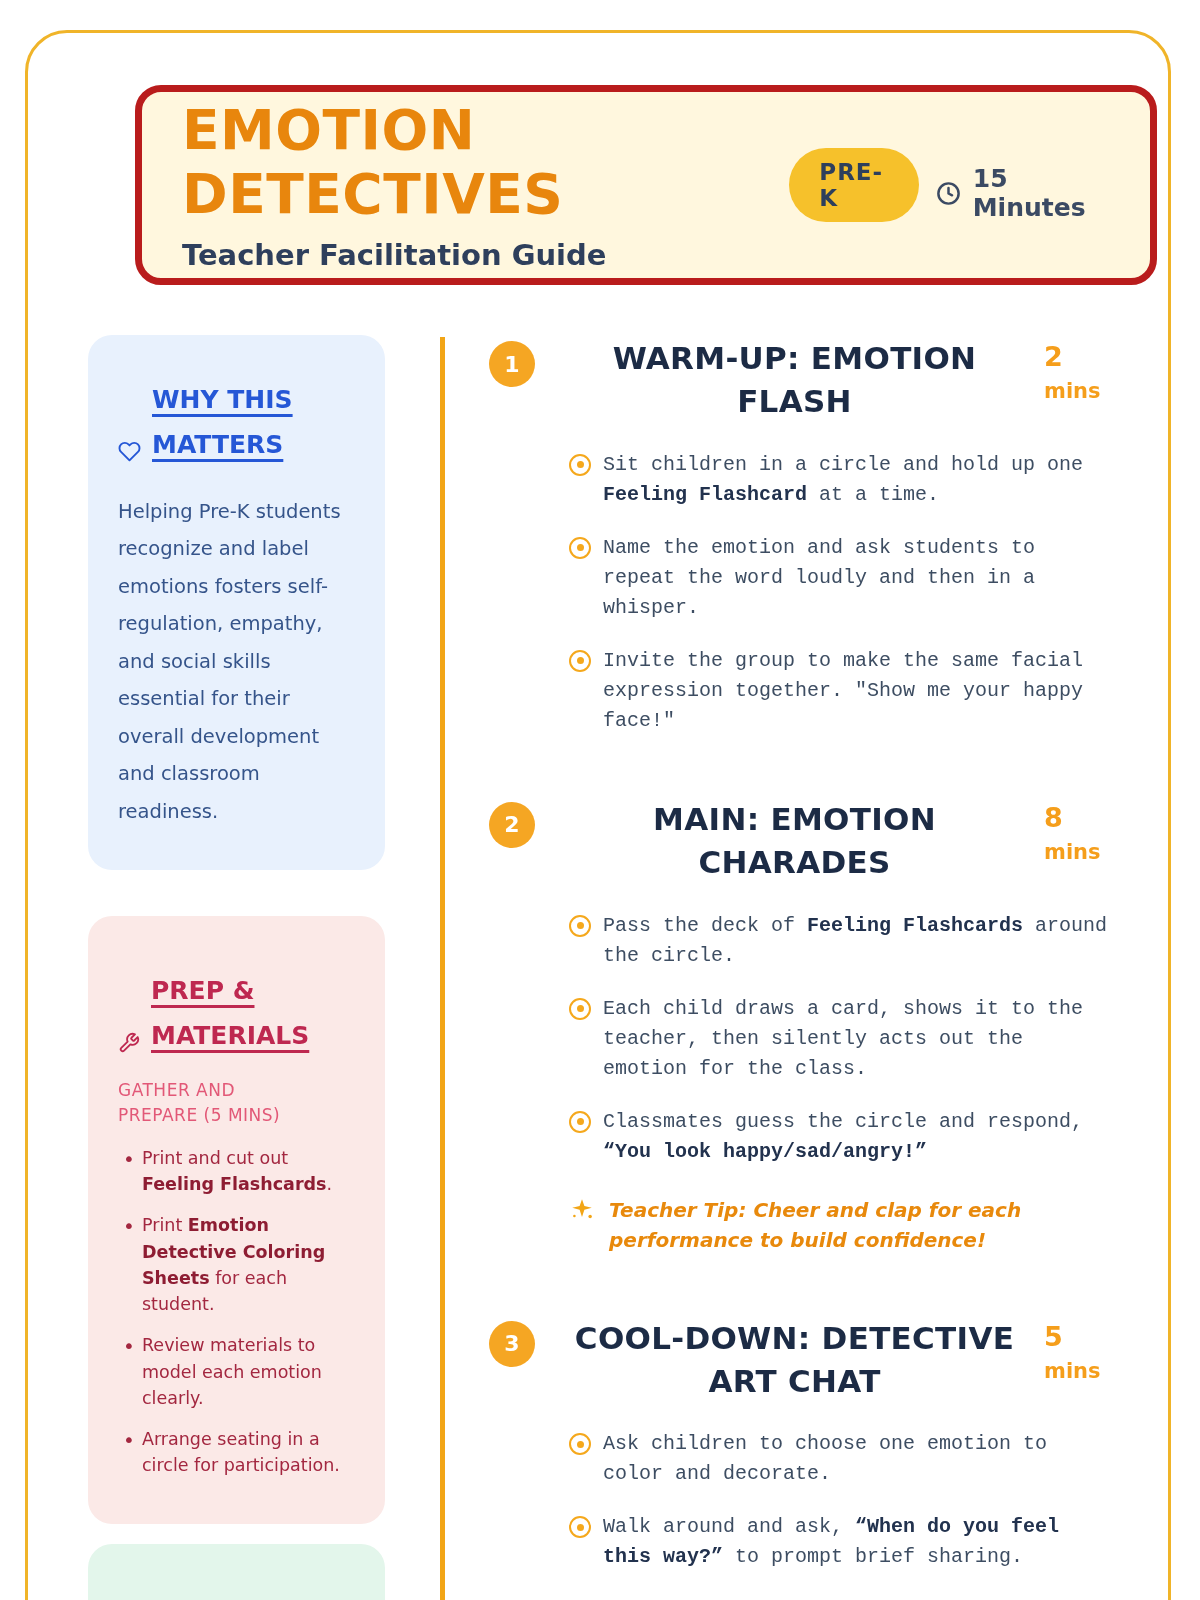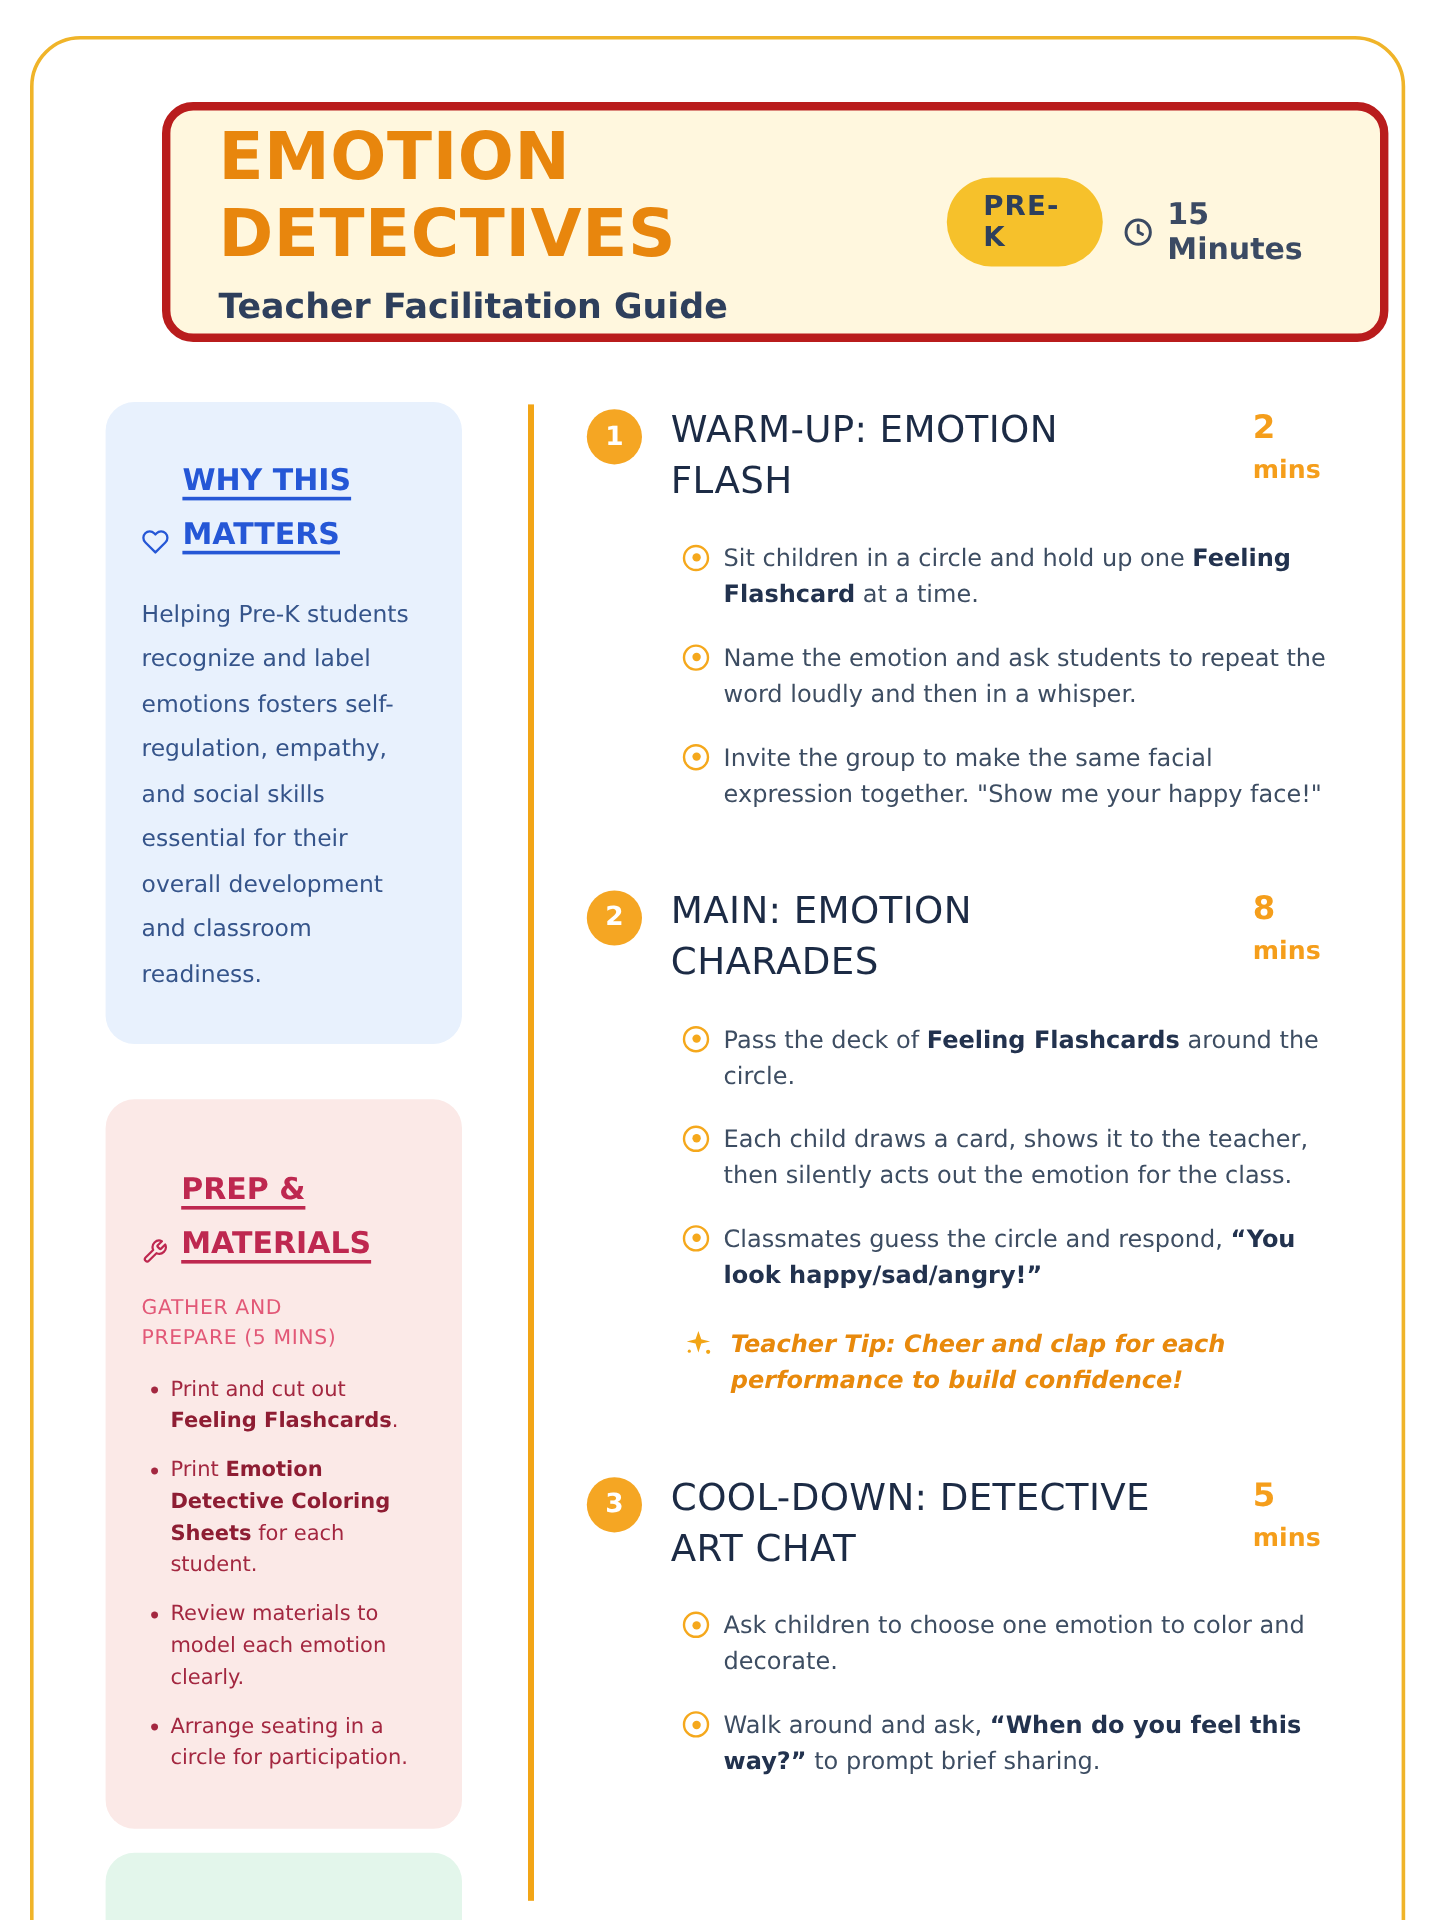--- a/index.html
+++ b/index.html
@@ -86,28 +86,28 @@
   .num-circle {
     position:absolute; left:44px; top:4px;
     width:46px; height:46px; border-radius:50%;
     background:#F5A623; color:#ffffff;
     font-size:22px; font-weight:bold;
     display:flex; align-items:center; justify-content:center;
   }
   .sec-head { display:flex; align-items:flex-start; }
   .sec-title { flex:1; margin-right:14px; }
   .title-line {
-    font-size:31px; font-weight:normal; color:#1C2B45;
-    line-height:1.4; letter-spacing:0.3px; white-space:nowrap;
+    font-size:31px; font-weight:bold; color:#1C2B45;
+    line-height:1.4; letter-spacing:0.3px; white-space:nowrap;text-align:center;
   }
   .mins { flex:none; width:66px; color:#F59E1B; padding-top:4px; }
   .mins-num { font-size:27px; font-weight:bold; }
   .mins-unit { font-size:21px; font-weight:bold; margin-top:7px; }
 
-  .bullets { margin-top:26px; padding-left:10px; display:flex; flex-direction:column; gap:23px; }
+  .bullets { margin-top:26px; padding-left:10px; display:flex; flex-direction:column; gap:23px;font-family:Liberation Mono, monospace; }
   .bullet { display:flex; gap:12px; }
   .b-icon {
     flex:none; width:22px; height:22px; margin-top:4px;
     border:2.5px solid #F5A81C; border-radius:50%; position:relative;
   }
   .b-icon::after {
     content:""; position:absolute; left:50%; top:50%;
     width:7px; height:7px; margin:-3.5px 0 0 -3.5px;
     border-radius:50%; background:#F5A81C;
   }

